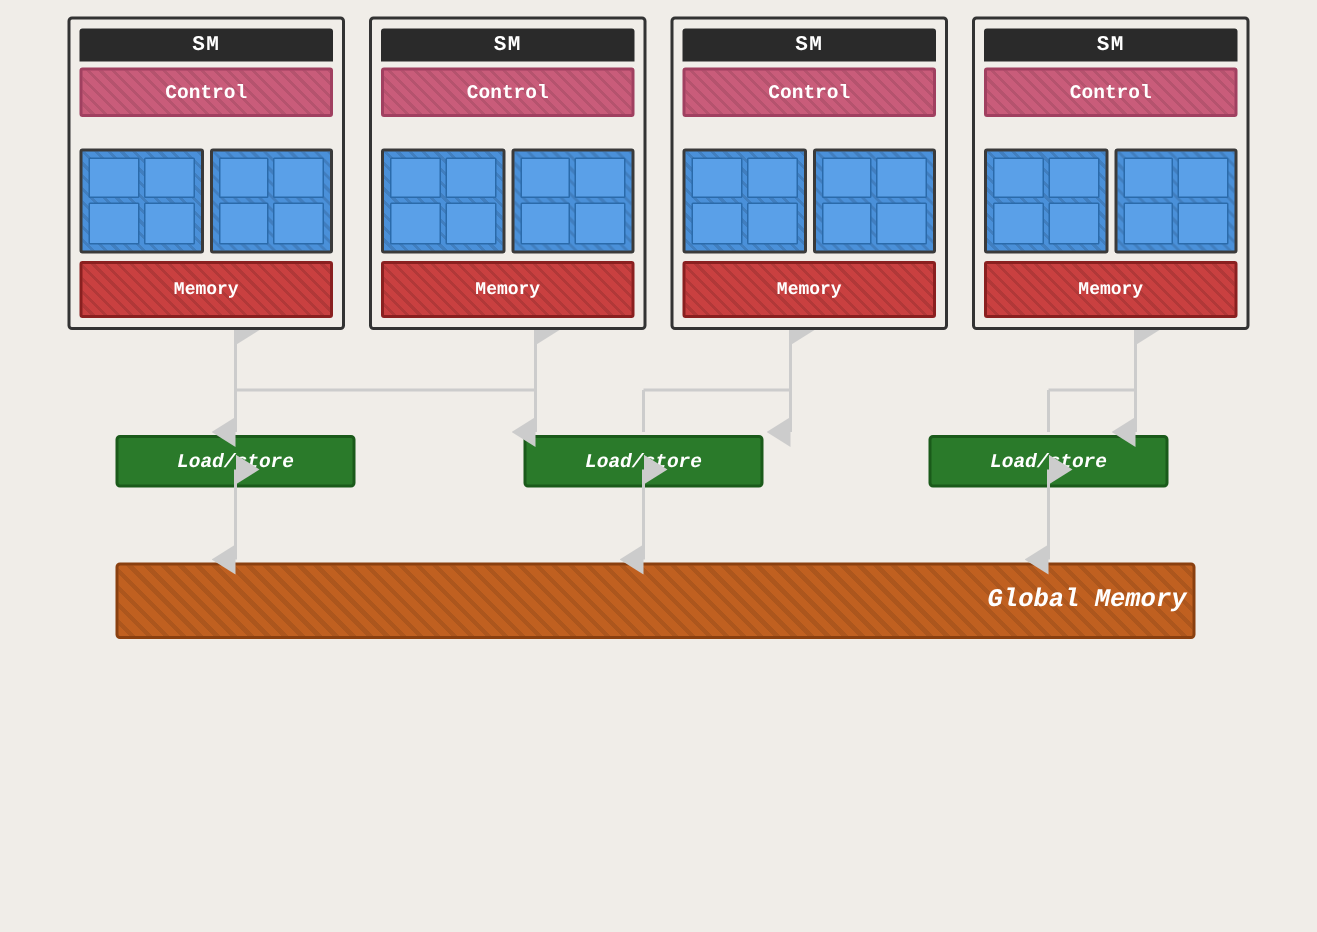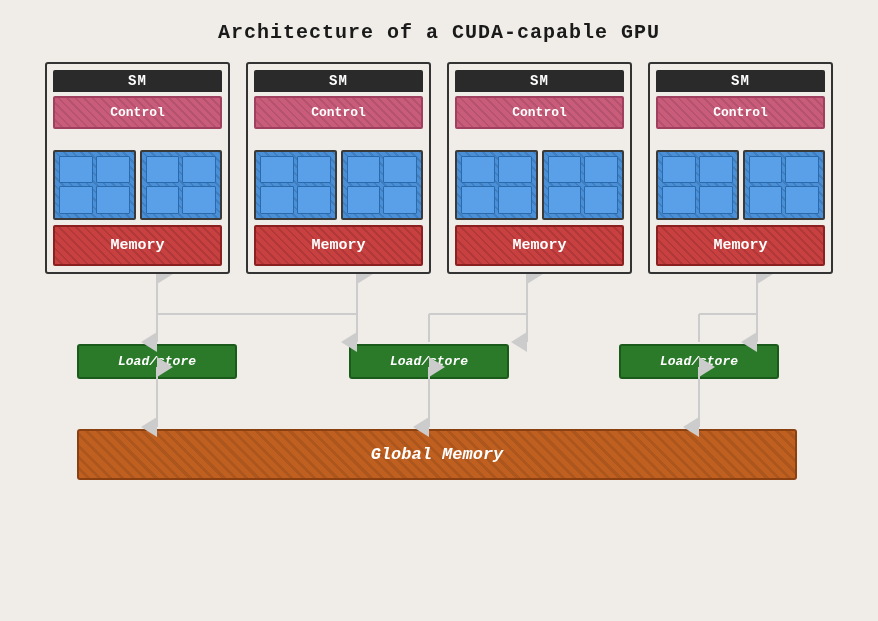--- a/index.html
+++ b/index.html
@@ -122,21 +122,21 @@
       border-radius: 1px;
     }
 
     .memory-bar {
       width: 100%;
       background: #c94040;
       border: 2px solid #8a2020;
       border-radius: 2px;
       padding: 10px 4px;
       text-align: center;
-      font-size: 15px;
+      font-size: 12px;
       color: #fff;
       font-weight: bold;
       background-image: repeating-linear-gradient(
         45deg,
         transparent,
         transparent 4px,
         rgba(0,0,0,0.12) 4px,
         rgba(0,0,0,0.12) 6px
       );
     }
@@ -144,21 +144,20 @@
     .diagram-lower {
       width: 100%;
       position: relative;
       font-style: italic;
     }
   </style>
 </head>
 <body>
 
 <div class="diagram-container">
-  <div class="title">Architecture of a CUDA-capable GPU</div>
 
   <div class="sm-row">
 
     <div class="sm-block">
       <div class="sm-label">SM</div>
       <div class="control-bar">Control</div>
       <div class="cores-area">
         <div class="core-group">
           <div class="core-cell"></div>
           <div class="core-cell"></div>
@@ -236,21 +235,21 @@
     </div>
 
   </div>
 
   <div class="diagram-lower" style="height: 220px; width: 860px; position: relative;">
 
     <div style="position:absolute; left: 68px; top: 70px; width: 160px; background:#2a7a2a; border: 2.5px solid #1a5a1a; border-radius:3px; text-align:center; padding:8px 4px; font-size:13px; color:#fff; font-weight:bold; font-family: 'Courier New', monospace;">Load/store</div>
     <div style="position:absolute; left: 340px; top: 70px; width: 160px; background:#2a7a2a; border: 2.5px solid #1a5a1a; border-radius:3px; text-align:center; padding:8px 4px; font-size:13px; color:#fff; font-weight:bold; font-family: 'Courier New', monospace;">Load/store</div>
     <div style="position:absolute; left: 610px; top: 70px; width: 160px; background:#2a7a2a; border: 2.5px solid #1a5a1a; border-radius:3px; text-align:center; padding:8px 4px; font-size:13px; color:#fff; font-weight:bold; font-family: 'Courier New', monospace;">Load/store</div>
 
-    <div style="position:absolute; left: 68px; top: 155px; width: 720px; background:#c06020; border: 2.5px solid #8a4010; border-radius:3px; text-align:center; padding:14px 4px; font-size:17px; color:#fff; font-weight:bold; font-family: 'Courier New', monospace;
+    <div style="position:absolute; left: 68px; top: 155px; width: 720px; background:#c06020; border: 2.5px solid #8a4010; border-radius:3px; text-align:right; padding:14px 4px; font-size:17px; color:#fff; font-weight:bold; font-family: 'Courier New', monospace;
          background-image: repeating-linear-gradient(45deg, transparent, transparent 5px, rgba(0,0,0,0.1) 5px, rgba(0,0,0,0.1) 8px);">Global Memory</div>
 
     <svg xmlns="http://www.w3.org/2000/svg" style="position:absolute; top:0; left:0; width:100%; height:100%; pointer-events:none;">
 
       <defs>
         <marker id="arrow-up" markerWidth="8" markerHeight="8" refX="4" refY="0" orient="auto">
           <path d="M4,0 L0,7 L8,7 Z" fill="#ddd"></path>
         </marker>
         <marker id="arrow-down" markerWidth="8" markerHeight="8" refX="4" refY="8" orient="auto">
           <path d="M4,8 L0,1 L8,1 Z" fill="#ddd"></path>

